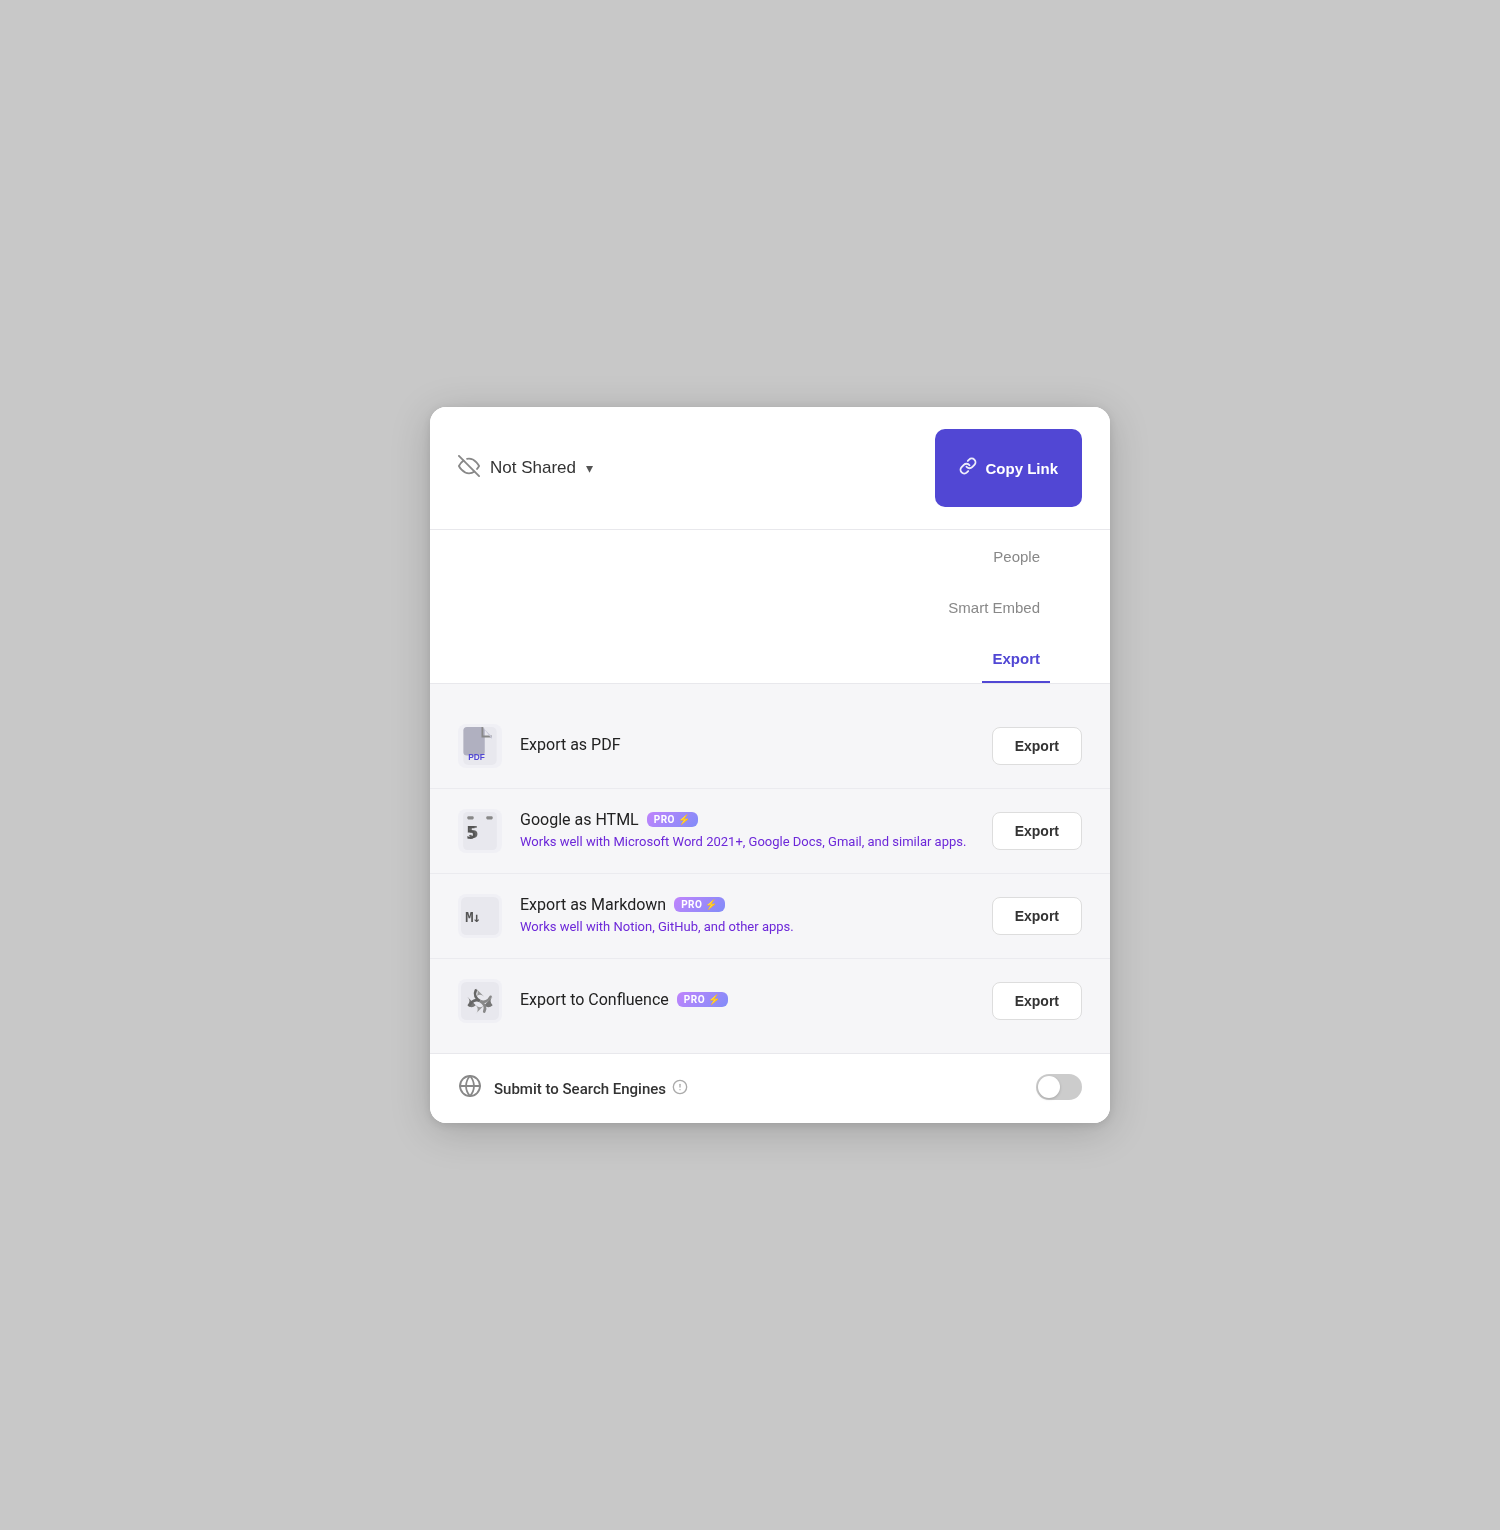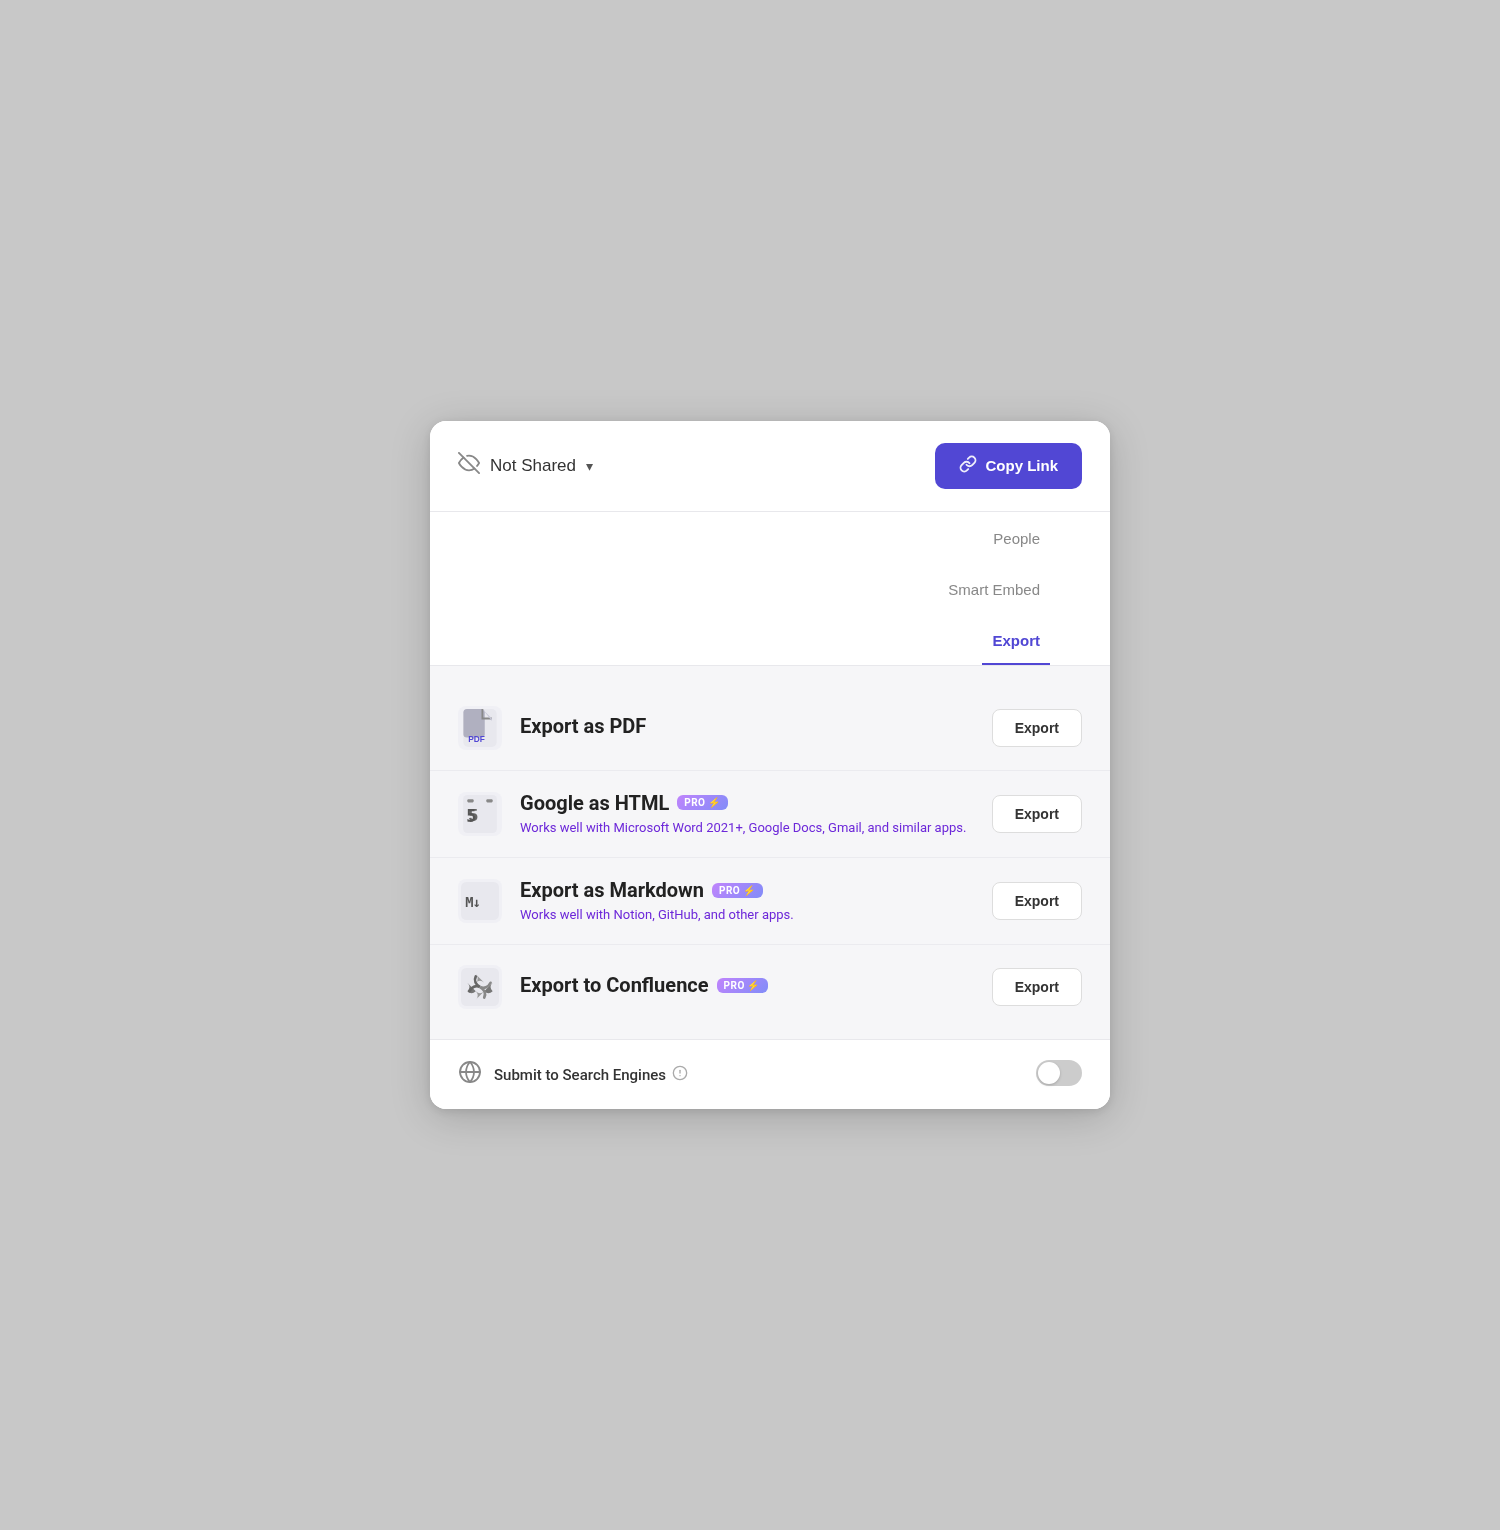--- a/index.html
+++ b/index.html
@@ -57,21 +57,21 @@
     .chevron-icon {
       color: #555;
       font-size: 14px;
     }
 
     .copy-link-btn {
       background: #5147d4;
       color: #fff;
       border: none;
       border-radius: 10px;
-      padding: 12px 24px;
+      padding: 28px 24px;
       font-size: 15px;
       font-weight: 600;
       cursor: pointer;
       display: flex;
       align-items: center;
       gap: 8px;
     }
 
     .link-icon {
       font-size: 16px;
@@ -150,22 +150,22 @@
     }
 
     .export-title-row {
       display: flex;
       align-items: center;
       gap: 8px;
       margin-bottom: 4px;
     }
 
     .export-title {
-      font-size: 20px;
-      font-weight: 700;
+      font-size: 16px;
+      font-weight: 400;
       color: #222;
     }
 
     .pro-badge {
       background: linear-gradient(135deg, #c084fc, #818cf8);
       color: #fff;
       font-size: 10px;
       font-weight: 700;
       padding: 2px 7px;
       border-radius: 6px;

